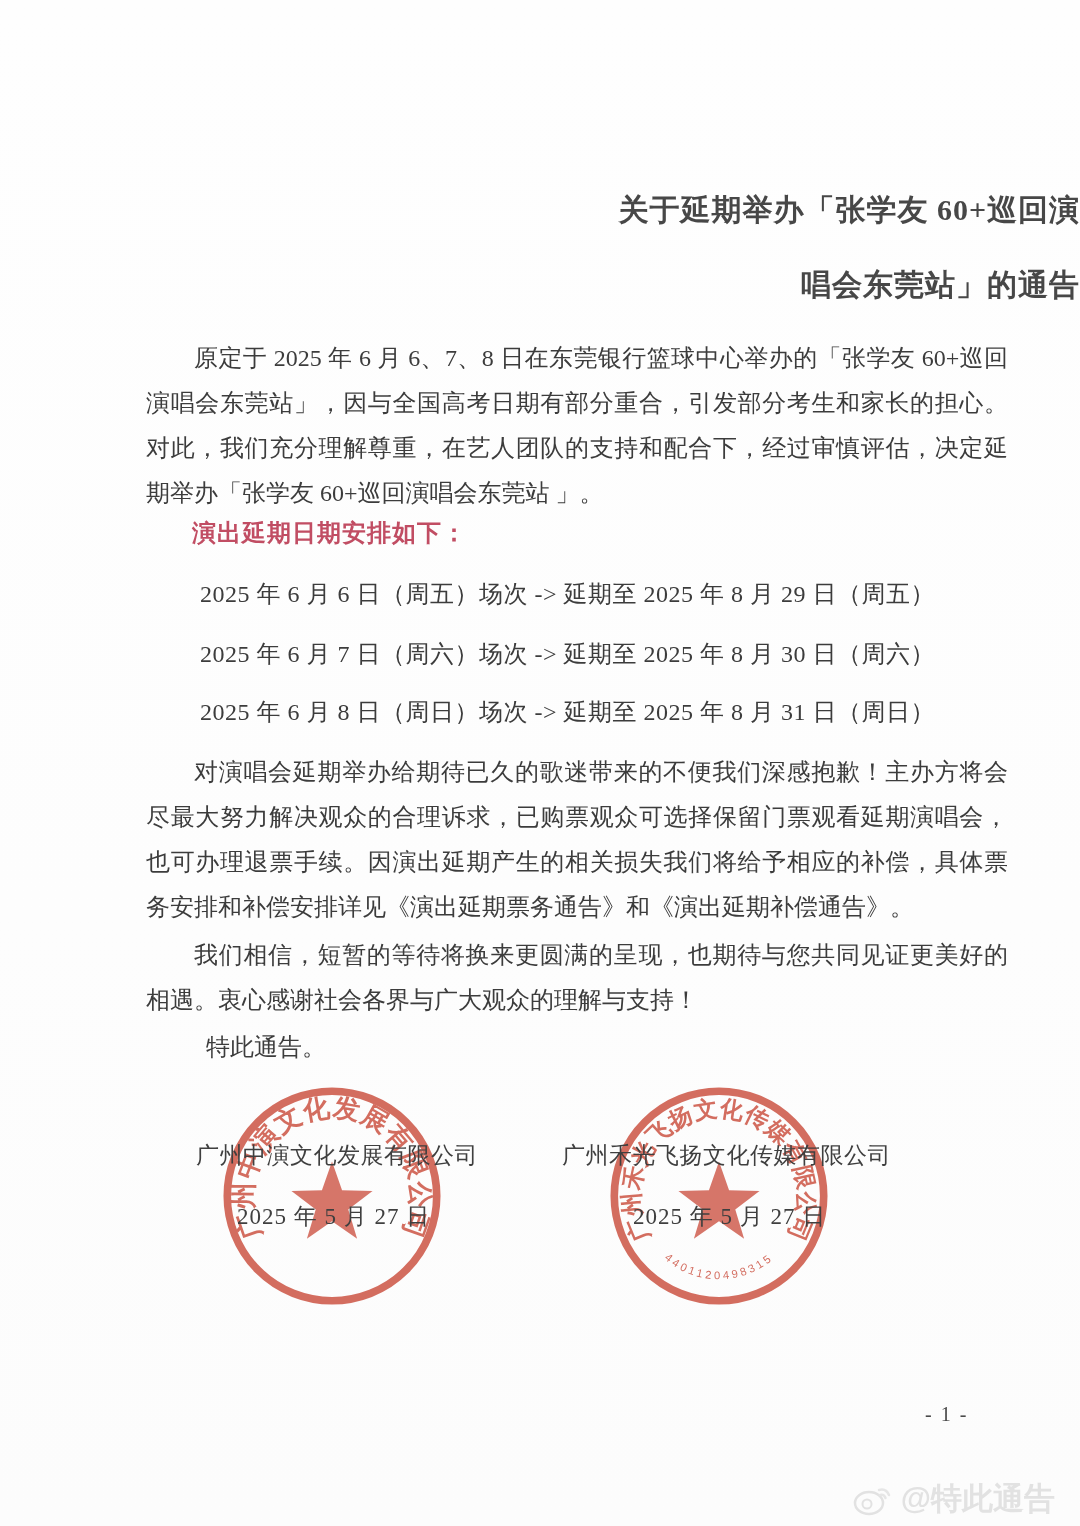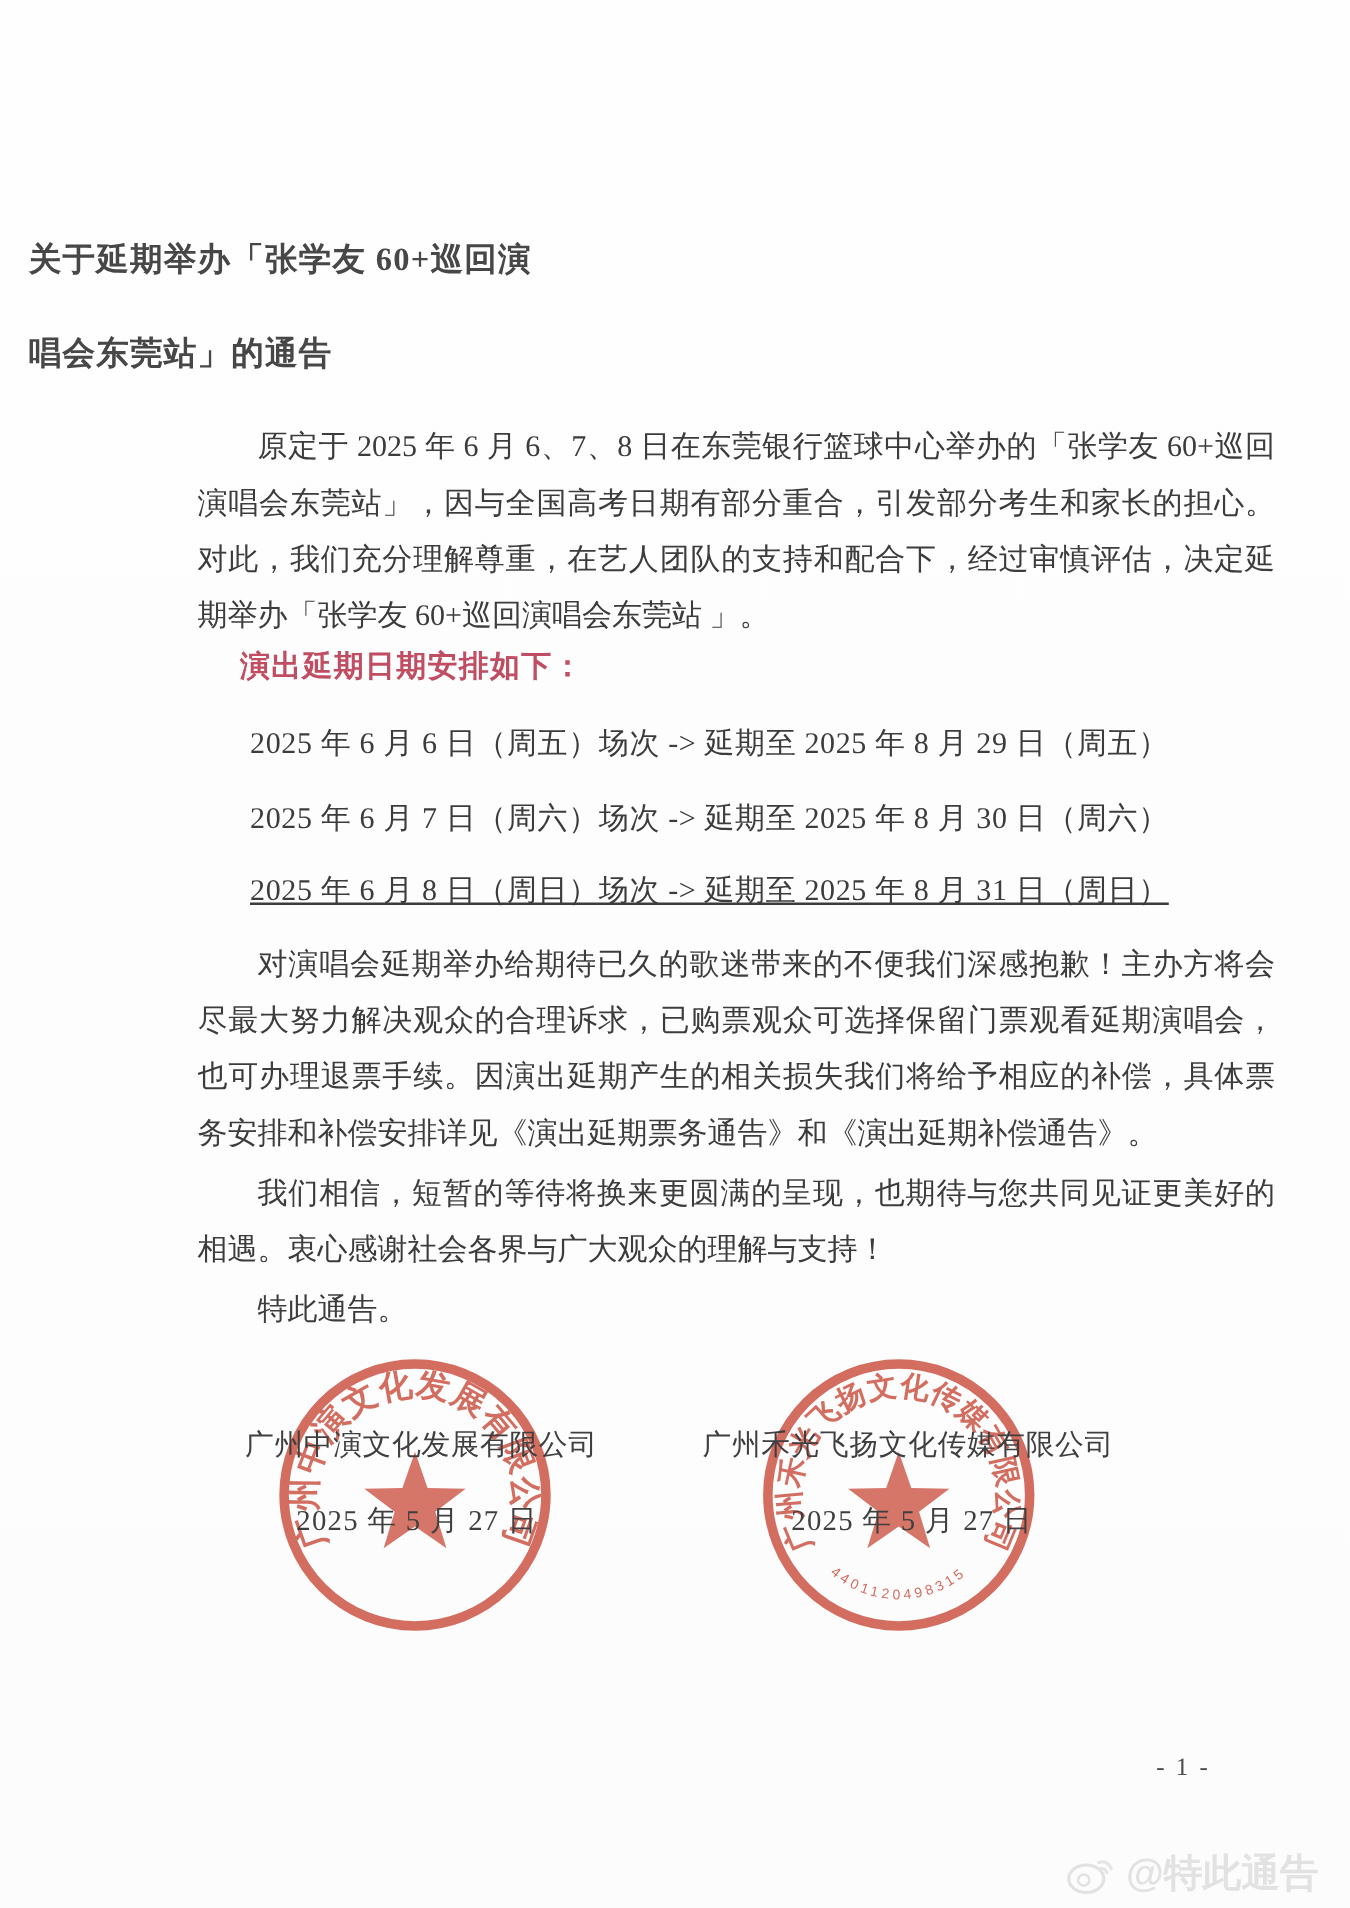--- a/index.html
+++ b/index.html
@@ -13,29 +13,28 @@
       width: 1080px;
       height: 1526px;
       margin: 0 auto;
       background: linear-gradient(180deg, #fefefe 0%, #fdfdfd 60%, #fcfcfc 100%);
       overflow: hidden;
       color: #3c3c3c;
     }
     .abs { position: absolute; }
     .doc-title {
       left: 0; right: 0;
-      text-align: left;
-      font-size: 26px;
+      text-align: right;
+      font-size: 30px;
       font-weight: bold;
       color: #474747;
       letter-spacing: 1px;
-      padding-left: 23px;
     }
     .body-par {
-      left: 158px;
+      left: 146px;
       width: 862px;
       font-size: 24px;
       line-height: 45px;
       text-align: justify;
       text-indent: 2em;
       color: #3c3c3c;
     }
     .schedule-heading {
       left: 192px;
       font-size: 24px;
@@ -100,21 +99,21 @@
 
   <div class="abs doc-title" style="top: 190px;">关于延期举办「张学友 60+巡回演</div>
   <div class="abs doc-title" style="top: 265px;">唱会东莞站」的通告</div>
 
   <div class="abs body-par" style="top: 336px;">原定于 2025 年 6 月 6、7、8 日在东莞银行篮球中心举办的「张学友 60+巡回演唱会东莞站」，因与全国高考日期有部分重合，引发部分考生和家长的担心。对此，我们充分理解尊重，在艺人团队的支持和配合下，经过审慎评估，决定延期举办「张学友 60+巡回演唱会东莞站 」。</div>
 
   <div class="abs schedule-heading" style="top: 517px;">演出延期日期安排如下：</div>
 
   <div class="abs schedule-line" style="top: 578px;">2025 年 6 月 6 日（周五）场次 -&gt; 延期至 2025 年 8 月 29 日（周五）</div>
   <div class="abs schedule-line" style="top: 638px;">2025 年 6 月 7 日（周六）场次 -&gt; 延期至 2025 年 8 月 30 日（周六）</div>
-  <div class="abs schedule-line" style="top: 696px; text-decoration: underline;">2025 年 6 月 8 日（周日）场次 -&gt; 延期至 2025 年 8 月 31 日（周日）</div>
+  <div class="abs schedule-line" style="top: 696px;">2025 年 6 月 8 日（周日）场次 -&gt; 延期至 2025 年 8 月 31 日（周日）</div>
 
   <div class="abs body-par" style="top: 933px;">我们相信，短暂的等待将换来更圆满的呈现，也期待与您共同见证更美好的相遇。衷心感谢社会各界与广大观众的理解与支持！</div>
 
   <div class="abs body-par" style="top: 750px;">对演唱会延期举办给期待已久的歌迷带来的不便我们深感抱歉！主办方将会尽最大努力解决观众的合理诉求，已购票观众可选择保留门票观看延期演唱会，也可办理退票手续。因演出延期产生的相关损失我们将给予相应的补偿，具体票务安排和补偿安排详见《演出延期票务通告》和《演出延期补偿通告》。</div>
 
   <div class="abs closing-line" style="top: 1031px;">特此通告。</div>
 
   <svg class="abs seal" style="left: 210px; top: 1074px;" viewBox="0 0 240 240">
     <circle cx="120" cy="120" r="103" fill="none" stroke="#c84534" stroke-width="7.5"></circle>
     <polygon points="120,86 129.9,114.4 159.9,115 136,133.2 144.7,162 120,144.8 95.3,162 104,133.2 80.1,115 110.1,114.4" fill="#c63d2b" fill-opacity="0.9"></polygon>

